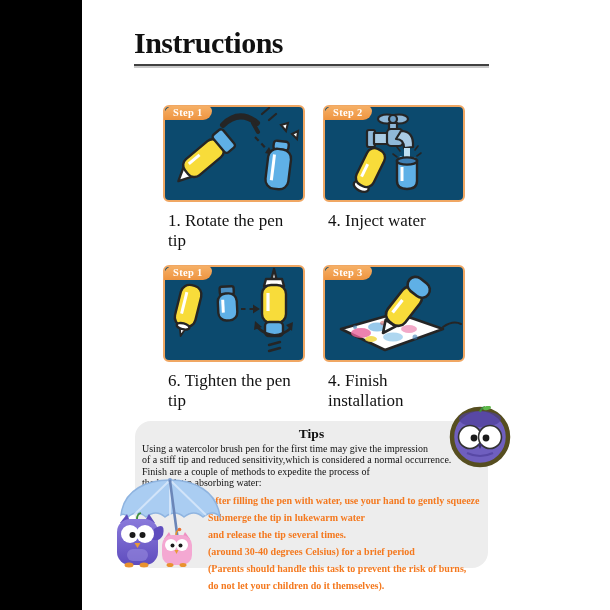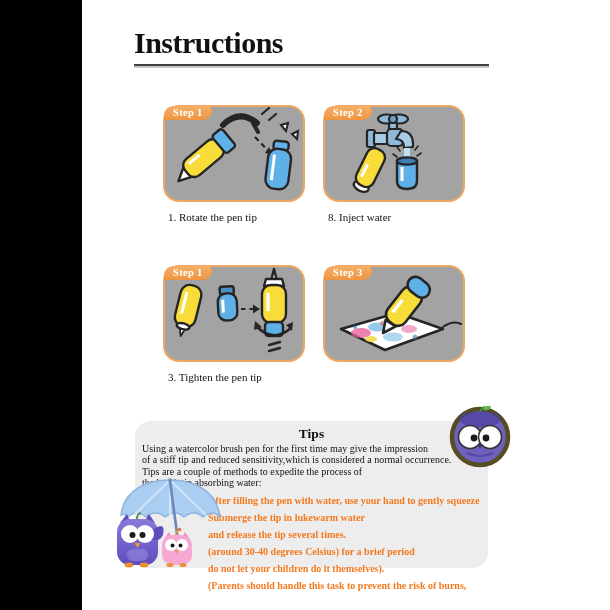--- a/index.html
+++ b/index.html
@@ -14,28 +14,28 @@
   
   #page-title{position:absolute;left:52px;top:26px;font-size:30px;font-weight:bold;
               color:#111;letter-spacing:-0.5px;}
   #title-rule{position:absolute;left:52px;top:64px;width:355px;height:2px;background:#414141;
               border-bottom:2px solid #c9c9c9;}
 
   
   .step{position:absolute;width:142px;}
   #step-1{left:81px;top:105px;} #step-2{left:241px;top:105px;}
   #step-3{left:81px;top:265px;} #step-4{left:241px;top:265px;}
-  .step-box{position:relative;width:138px;height:93px;background:#a3a3a3;
-            border:2.5px solid #f0a763;border-radius:16px;}
+  .step-box{position:relative;width:138px;height:93px;background:#0c4a6e;
+            border:2.5px solid #f0a763;border-radius:6px;}
   .step-tab{position:absolute;top:-1px;left:-1px;padding:1px 9px 2px 9px;
             background:linear-gradient(180deg,#f6b066,#ee9440);color:#fff;
             font-size:10.5px;font-weight:bold;border-radius:9px 5px 9px 0;
             letter-spacing:0.3px;}
   .step-box svg{position:absolute;left:0;top:0;width:138px;height:93px;}
-  .step-caption{margin-top:9px;padding-left:5px;font-size:11px;color:#111;}
+  .step-caption{margin-top:9px;padding-left:5px;font-size:17px;color:#111;}
 
   
   #tips-panel{position:absolute;left:53px;top:421px;width:353px;height:147px;
               background:#ededed;border-radius:16px;}
   #tips-title{text-align:center;font-size:13.5px;font-weight:bold;color:#111;
               margin:5px 0 1px 0;}
   .tips-intro{margin-left:7px;font-size:10px;font-weight:normal;color:#111;line-height:11.4px;}
   .tips-highlight{margin-left:73px;margin-top:6px;font-size:10px;font-weight:bold;
                   color:#f4791f;line-height:11px;}
 
@@ -109,21 +109,21 @@
             <line x1="5" y1="10" x2="5" y2="24" stroke="#fff" stroke-width="3"></line>
           </g>
           <g transform="translate(34,84) rotate(-64)" stroke="#252525" stroke-width="2.4" stroke-linejoin="round">
             <ellipse cx="5" cy="0" rx="4.5" ry="8" fill="#fff"></ellipse>
             <rect x="6" y="-9.5" width="40" height="19" rx="8" fill="#F8DC3A"></rect>
             <line x1="14" y1="-4" x2="28" y2="-4" stroke="#fff" stroke-width="3"></line>
           </g>
         </svg>
         <div class="step-tab">Step 2</div>
       </div>
-      <div class="step-caption">8. Inject water</div>
+      <div class="step-caption">4. Inject water</div>
     </div>
 
     <div class="step" id="step-3">
       <div class="step-box">
         <svg viewBox="0 0 138 93">
           <g transform="translate(18,16) rotate(14)" stroke="#252525" stroke-width="2.4" stroke-linejoin="round">
             <rect x="0" y="0" width="21" height="42" rx="9" fill="#F8DC3A"></rect>
             <line x1="6" y1="8" x2="6" y2="30" stroke="#fff" stroke-width="3"></line>
             <ellipse cx="10.5" cy="42" rx="6.5" ry="3" fill="#fff"></ellipse>
             <polygon points="8,45 13,45 10.5,52" fill="#fff" stroke-width="1.8"></polygon>
@@ -142,21 +142,21 @@
             <line x1="103" y1="26" x2="103" y2="44" stroke="#fff" stroke-width="3.2"></line>
             <rect x="100" y="55" width="18" height="14" rx="4" fill="#5FB0E6"></rect>
           </g>
           <path d="M92,60 q17,16 34,1" fill="none" stroke="#252525" stroke-width="2.6"></path>
           <polygon points="90,54 89,63 97,60" fill="#252525"></polygon>
           <polygon points="128,55 127,64 121,58" fill="#252525"></polygon>
           <path d="M104,78 l11,-3 M104,84 l11,-3" stroke="#252525" stroke-width="2.4" stroke-linecap="round"></path>
         </svg>
         <div class="step-tab">Step 1</div>
       </div>
-      <div class="step-caption">3. Tighten the pen tip</div>
+      <div class="step-caption">6. Tighten the pen tip</div>
     </div>
 
     <div class="step" id="step-4">
       <div class="step-box">
         <svg viewBox="0 0 138 93">
           <path d="M16,62 L72,46 L118,62 L60,83 Z" fill="#fff" stroke="#252525" stroke-width="2.6" stroke-linejoin="round"></path>
           <g>
             <ellipse cx="36" cy="66" rx="10" ry="5" fill="#E8639B" opacity="0.8"></ellipse>
             <ellipse cx="52" cy="60" rx="9" ry="4.5" fill="#74B7E4" opacity="0.75"></ellipse>
             <ellipse cx="68" cy="70" rx="10" ry="4.5" fill="#A6D3EE" opacity="0.9"></ellipse>
@@ -169,34 +169,35 @@
           <path d="M118,60 q10,-7 18,-3" stroke="#252525" stroke-width="2" fill="none" stroke-linecap="round"></path>
           <g transform="translate(58,66) rotate(-52)" stroke="#252525" stroke-width="2.6" stroke-linejoin="round">
             <polygon points="0,0 12,-6 13,6" fill="#fff"></polygon>
             <rect x="13" y="-11" width="42" height="22" rx="9" fill="#F8DC3A"></rect>
             <line x1="22" y1="-5" x2="38" y2="-5" stroke="#fff" stroke-width="3.2"></line>
             <rect x="50" y="-12" width="16" height="24" rx="8" fill="#5FB0E6"></rect>
           </g>
         </svg>
         <div class="step-tab">Step 3</div>
       </div>
+      <div class="step-caption">4. Finish installation</div>
     </div>
 
     <div id="tips-panel">
       <div id="tips-title">Tips</div>
       <div class="tips-intro">Using a watercolor brush pen for the first time may give the impression</div>
       <div class="tips-intro">of a stiff tip and reduced sensitivity,which is considered a normal occurrence.</div>
-      <div class="tips-intro">Tips are a couple of methods to expedite the process of</div>
+      <div class="tips-intro">Finish are a couple of methods to expedite the process of</div>
       <div class="tips-intro">the brush tip absorbing water:</div>
       <div class="tips-highlight">After filling the pen with water, use your hand to gently squeeze</div>
       <div class="tips-highlight">Submerge the tip in lukewarm water</div>
       <div class="tips-highlight">and release the tip several times.</div>
       <div class="tips-highlight">(around 30-40 degrees Celsius) for a brief period</div>
+      <div class="tips-highlight">(Parents should handle this task to prevent the risk of burns,</div>
       <div class="tips-highlight">do not let your children do it themselves).</div>
-      <div class="tips-highlight">(Parents should handle this task to prevent the risk of burns,</div>
     </div>
 
     <svg id="owl-badge" viewBox="0 0 62 62">
       <circle cx="31" cy="31" r="28" fill="#6F5FBF" stroke="#564E20" stroke-width="4.5"></circle>
       <ellipse cx="31" cy="13" rx="21" ry="8" fill="#4E3F9A" opacity="0.7"></ellipse>
       <path d="M31,6 q1,-4 5,-5" stroke="#3E8F3E" stroke-width="2" fill="none"></path>
       <ellipse cx="38" cy="2" rx="4" ry="2" fill="#5DB84A" transform="rotate(-15 38 2)"></ellipse>
       <circle cx="21" cy="31" r="11.5" fill="#fff" stroke="#333" stroke-width="1.6"></circle>
       <circle cx="41" cy="31" r="11.5" fill="#fff" stroke="#333" stroke-width="1.6"></circle>
       <circle cx="25" cy="32" r="3.4" fill="#1a1a1a"></circle>

